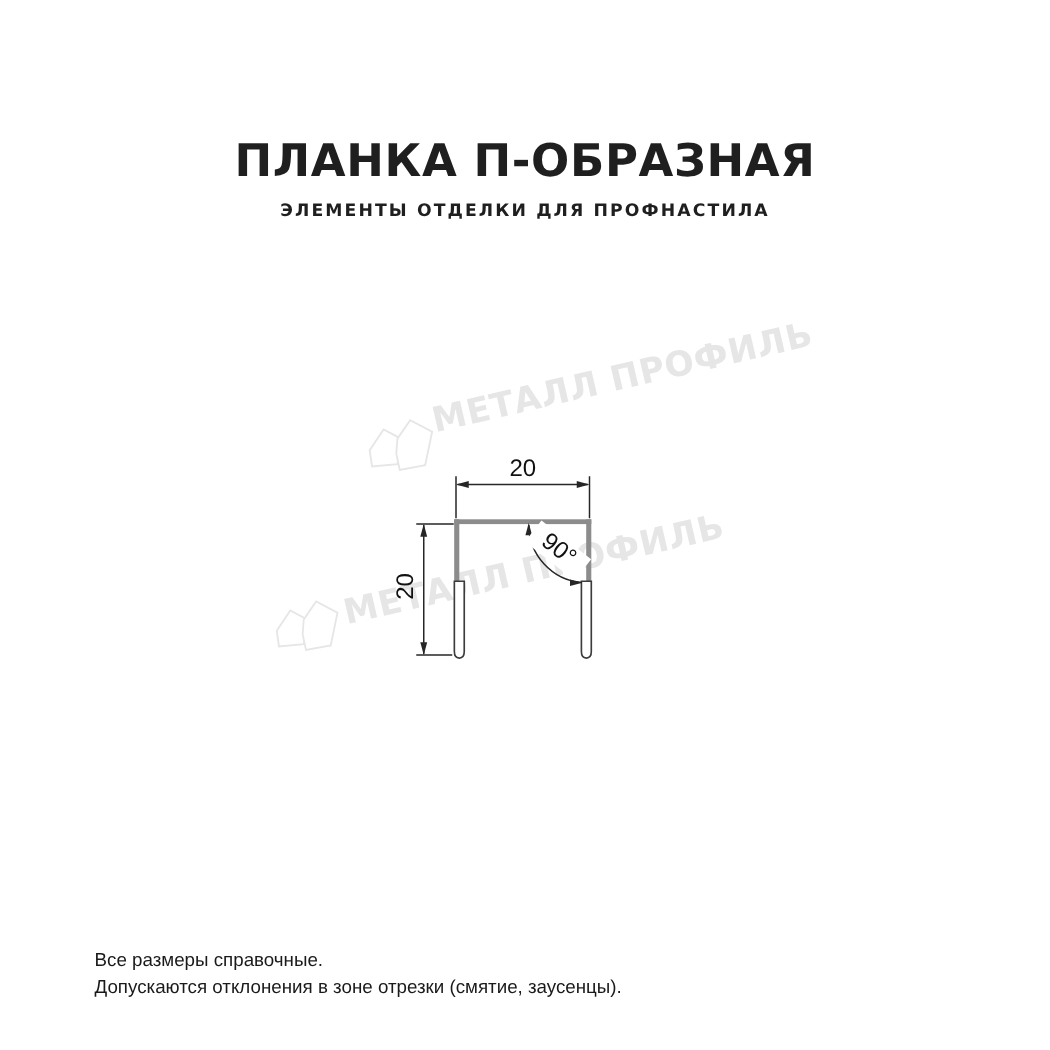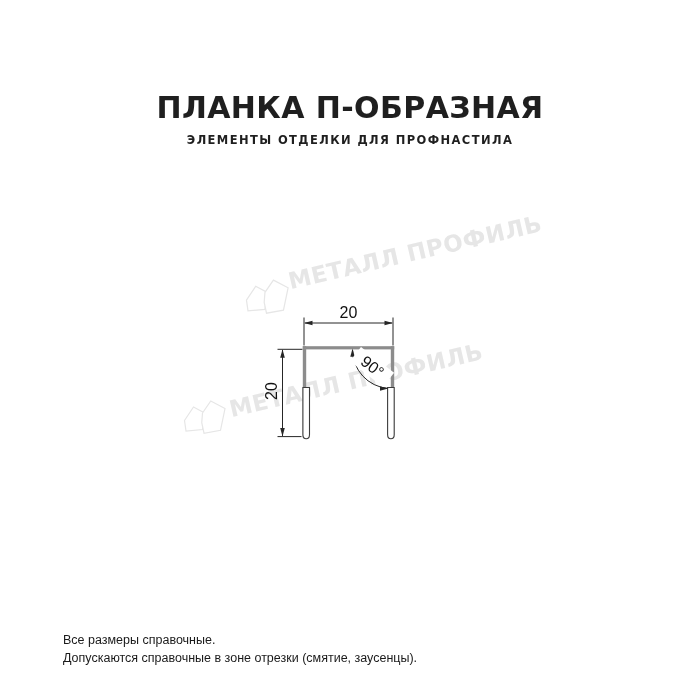--- a/index.html
+++ b/index.html
@@ -83,16 +83,16 @@
     <polygon class="ar" points="352.5,348.5 350.3,356.8 354.7,356.8"></polygon>
     <polygon class="ar" points="388.3,388.5 380,386.3 380,390.7"></polygon>
   </svg>
 
   <span class="dim dim-top">20</span>
   <span class="dim dim-left">20</span>
   <span class="dim angle">90°</span>
 
   <div class="ftr">
     <div>Все размеры справочные.</div>
-    <div>Допускаются справочные в зоне отрезки (смятие, заусенцы).</div>
+    <div>Допускаются отклонения в зоне отрезки (смятие, заусенцы).</div>
   </div>
 
 </div>
 
 </body></html>

